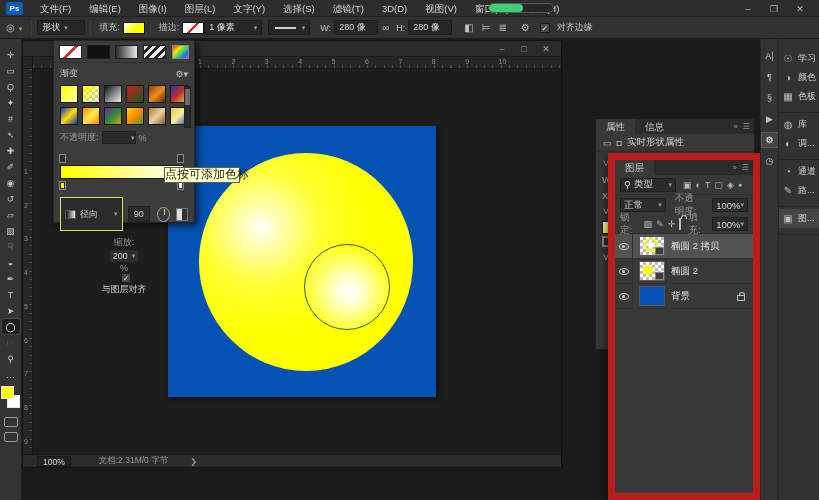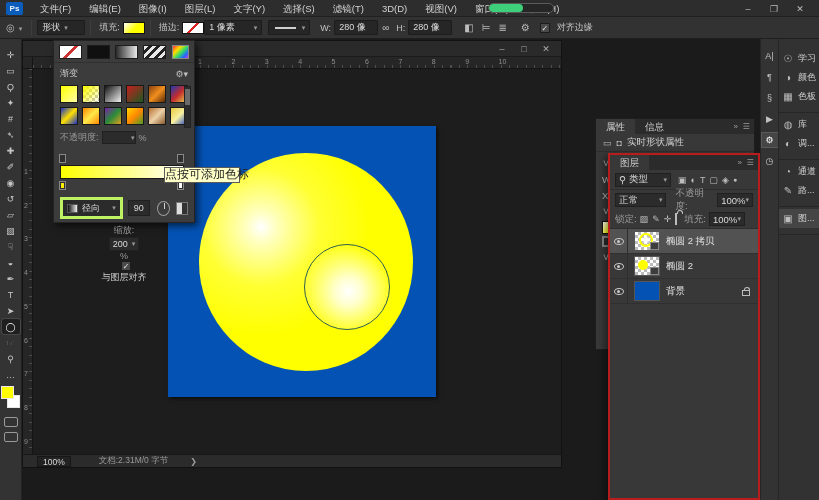--- a/index.html
+++ b/index.html
@@ -103,22 +103,22 @@
   .gstop { position:absolute; width:7px; height:9px; background:#2f2f2f; border:1px solid #888; }
   .gstop::after{ content:''; position:absolute; left:1px; top:1px; right:1px; bottom:1px; }
   .gstop.top { top:-1px; }
   .gstop.bottom { top:26px; }
   .gstop.yellow::after { background:#ffee00; }
   .gstop.white::after { background:#ffffff; }
   .grad-bar { position:absolute; left:0; top:10px; width:124px; height:14px; border:1px solid #191919; }
   .tooltip { position:absolute; left:104px; top:12px; width:76px; height:16px; background:#ffffc8;
     border:1px solid #5a5a5a; color:#222; font-size:12px; line-height:12px; text-align:center; z-index:5; white-space:nowrap;}
   .style-row { display:flex; align-items:center; padding:4px 6px 0 6px; }
-  .style-select { display:flex; align-items:center; background:#2b2b2b; border:3px solid #bef264; height:16px;
-    padding:8px 4px; width:72px; color:#d8d8d8;}
+  .style-select { display:flex; align-items:center; background:#2b2b2b; border:1px solid #bef264; height:16px;
+    padding:16px 4px; width:72px; color:#d8d8d8;}
   .mini-grad { width:11px; height:9px; background:linear-gradient(90deg,#111,#eee); border:1px solid #555; margin-right:4px;}
   .angle-field { width:26px; height:16px; background:#2b2b2b; border:1px solid #202020; margin-left:5px;
     display:flex; align-items:center; justify-content:center; color:#d8d8d8;}
   .dial { width:15px; height:15px; border:1px solid #9a9a9a; border-radius:50%; margin-left:7px; position:relative;}
   .dial::after { content:''; position:absolute; left:6px; top:1px; width:1px; height:6px; background:#cfcfcf; }
   .rev-icon { width:14px; height:13px; margin-left:6px; border:1px solid #777;
     background:linear-gradient(90deg,#ddd 50%,#333 50%); }
   .scale-row { display:flex; align-items:center; padding:5px 6px 0 6px; color:#9a9a9a;flex-direction:column; }
   .scale-field { display:flex; align-items:center; background:#2b2b2b; border:1px solid #202020; height:14px;
     padding:0 3px; margin:0 3px; color:#d8d8d8;}
@@ -130,21 +130,21 @@
   .tab.active { background:#383838; }
   .tab-icons { margin-left:auto; display:flex; align-items:center; color:#9a9a9a; padding-right:4px; gap:5px; font-size:8px;}
   .props-sub { display:flex; align-items:center; gap:5px; height:18px; padding:0 7px; color:#cfcfcf; border-bottom:1px solid #2e2e2e;}
   .p-icon { color:#bdbdbd; font-size:9px; }
   .props-body { padding:3px 6px; color:#bdbdbd; }
   .pb-row { display:flex; align-items:center; height:16px; gap:4px; }
   .pb-field { width:52px; height:12px; background:#2b2b2b; border:1px solid #202020; }
   .fill-chip { width:18px; height:13px; background:linear-gradient(135deg,#ffffff,#ffff00 60%); border:1px solid #111; margin:2px 0;}
   .stroke-chip { width:13px; height:11px; border:2px solid #888; background:#2b2b2b; margin:2px 0;}
   .layers-panel { position:absolute; left:608px; top:153px; width:152px; height:347px; background:#383838;
-    border:2px solid #b91c1c; box-shadow:-3px 3px 7px rgba(0,0,0,.45); z-index:20; }
+    border:7px solid #b91c1c; box-shadow:-3px 3px 7px rgba(0,0,0,.45); z-index:20; }
   .lp-filter { display:flex; align-items:center; height:20px; padding:0 5px; gap:4px; border-bottom:1px solid #2e2e2e;}
   .lp-select { display:flex; align-items:center; height:14px; background:#2b2b2b; border:1px solid #202020; padding:0 3px; color:#d8d8d8;}
   .f-icons { display:flex; gap:4px; margin-left:3px; color:#bdbdbd; font-size:9px; align-items:center;}
   .lp-blend { display:flex; align-items:center; height:20px; padding:0 5px; gap:9px; color:#9a9a9a; }
   .lp-lock { display:flex; align-items:center; height:19px; padding:0 5px; gap:3px; color:#9a9a9a; border-bottom:1px solid #2e2e2e;}
   .layer-row { display:flex; align-items:center; height:25px; border-bottom:1px solid #303030; padding:0 4px 0 0; }
   .layer-row.selected { background:#525252; }
   .eye-cell { width:18px; display:flex; justify-content:center; border-right:1px solid #2e2e2e; align-self:stretch; align-items:center;}
   .eye { width:10px; height:7px; border:1px solid #c8c8c8; border-radius:50%; position:relative; }
   .eye::after { content:''; position:absolute; left:2.5px; top:1.5px; width:3px; height:3px; border-radius:50%; background:#c8c8c8; }

